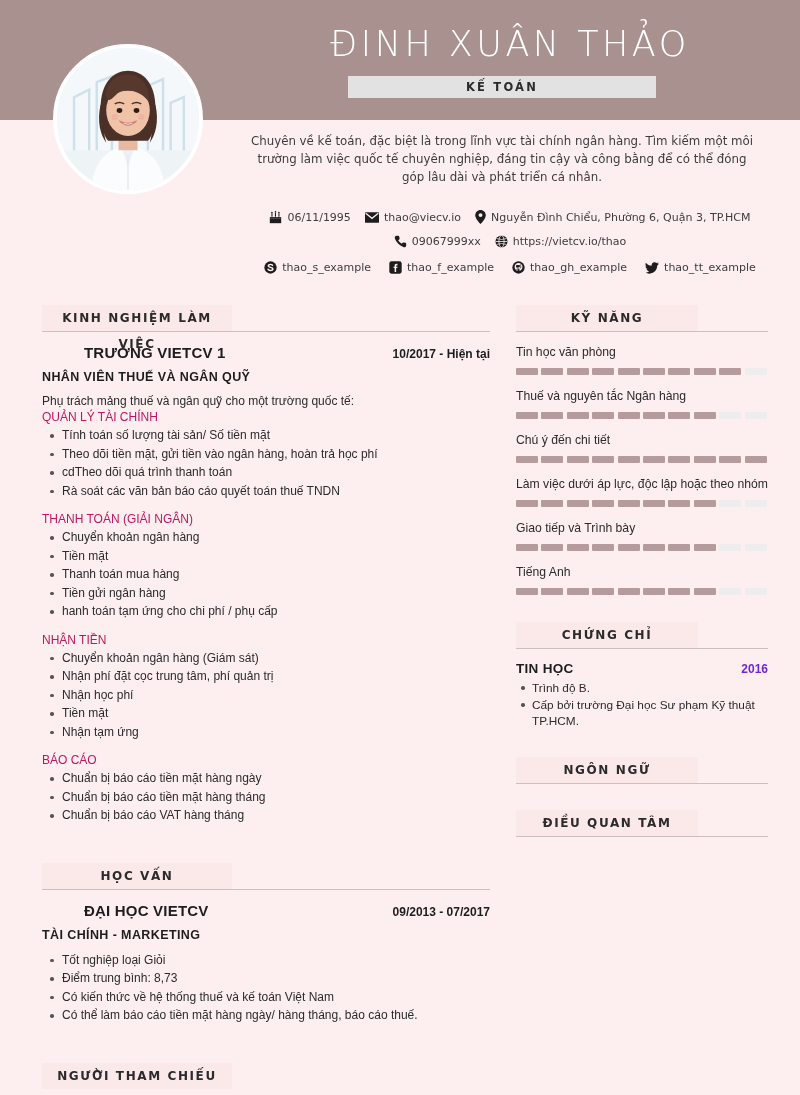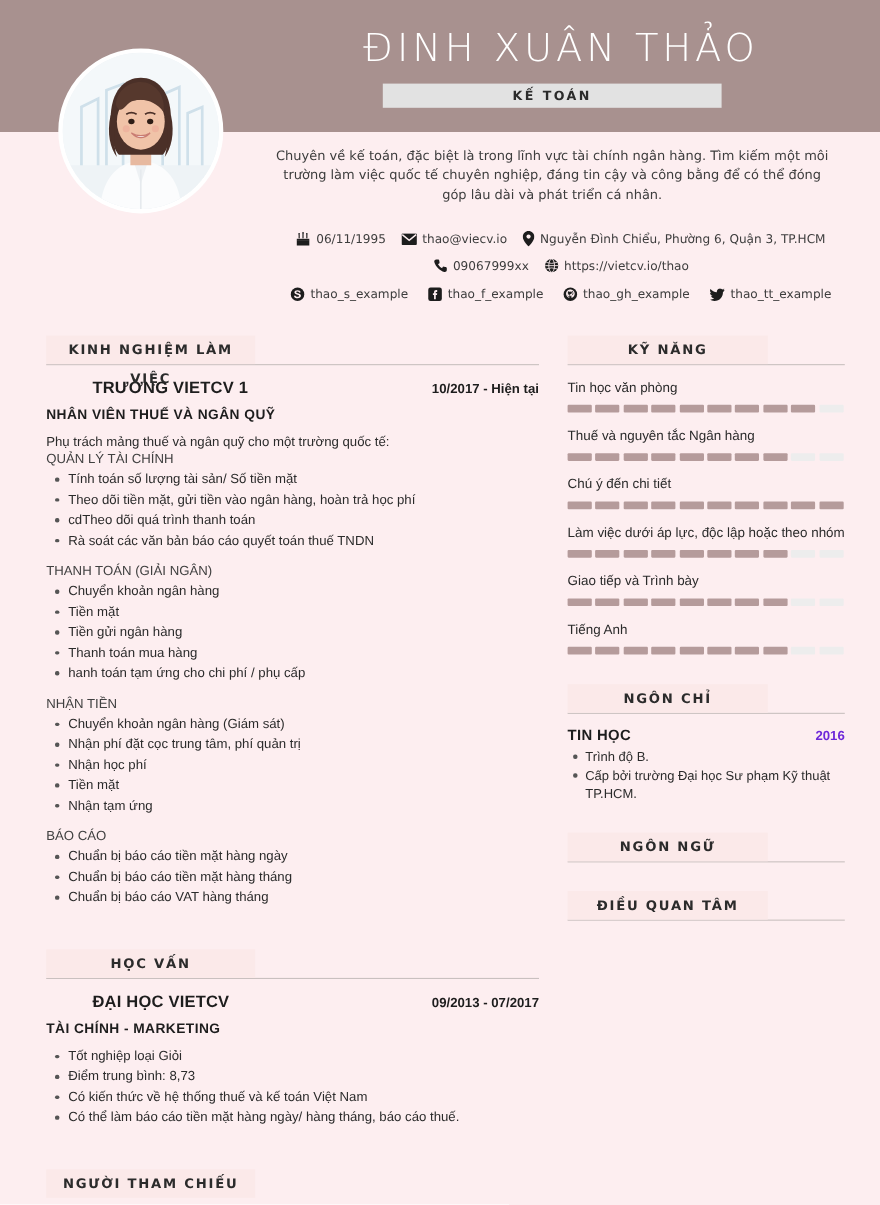--- a/index.html
+++ b/index.html
@@ -92,21 +92,21 @@
   .entry-top { display: flex; justify-content: space-between; align-items: baseline; }
   .entry-org {
     font-size: 15px; font-weight: bold; color: #1d1d1d; letter-spacing: .2px; margin-left: 42px;
   }
   .entry-date { font-size: 12px; font-weight: bold; color: #1d1d1d; white-space: nowrap; }
   .entry-role {
     font-size: 12.5px; font-weight: bold; color: #1d1d1d;
     margin-top: 9px; letter-spacing: .4px;
   }
   .entry-desc { font-size: 12px; color: #2b2b2b; margin-top: 9px; line-height: 17px; }
-  .sub-head { font-size: 12px; color: #404040; margin-top: 11px; }
+  .sub-head { font-size: 12px; color: #be185d; margin-top: 11px; }
   .sub-head.first { margin-top: 0; }
   ul.bullets { list-style: none; margin: 3px 0 0 0; padding: 0; }
   ul.bullets li {
     position: relative; padding-left: 20px; font-size: 12px; color: #2b2b2b;
     line-height: 17.5px; margin-bottom: 1px;
   }
   ul.bullets li::before {
     content: ""; position: absolute; left: 8px; top: 7px;
     width: 3.5px; height: 3.5px; border-radius: 50%; background: #555;
   }
@@ -288,22 +288,22 @@
         <li>Theo dõi tiền mặt, gửi tiền vào ngân hàng, hoàn trả học phí</li>
         <li>cdTheo dõi quá trình thanh toán</li>
         <li>Rà soát các văn bản báo cáo quyết toán thuế TNDN</li>
       </ul>
 
       <div class="gap"></div>
       <div class="sub-head first">THANH TOÁN (GIẢI NGÂN)</div>
       <ul class="bullets">
         <li>Chuyển khoản ngân hàng</li>
         <li>Tiền mặt</li>
+        <li>Thanh toán mua hàng</li>
         <li>Tiền gửi ngân hàng</li>
-        <li>Thanh toán mua hàng</li>
         <li>hanh toán tạm ứng cho chi phí / phụ cấp</li>
       </ul>
 
       <div class="gap"></div>
       <div class="sub-head first">NHẬN TIỀN</div>
       <ul class="bullets">
         <li>Chuyển khoản ngân hàng (Giám sát)</li>
         <li>Nhận phí đặt cọc trung tâm, phí quản trị</li>
         <li>Nhận học phí</li>
         <li>Tiền mặt</li>
@@ -448,21 +448,21 @@
             <span class="seg"></span>
             <span class="seg"></span>
           </div>
         </div>
       </div>
 
     <div class="sec-spacer-sm"></div>
 
     <div class="sec-head">
       <div class="bg"></div>
-      <div class="txt">NGÔN CHỈ</div>
+      <div class="txt">CHỨNG CHỈ</div>
     </div>
     <div class="sec-rule"></div>
 
     <div class="cert">
       <div class="cert-top">
         <div class="cert-name">TIN HỌC</div>
         <div class="cert-year">2016</div>
       </div>
       <ul class="bullets">
         <li>Trình độ B.</li>

